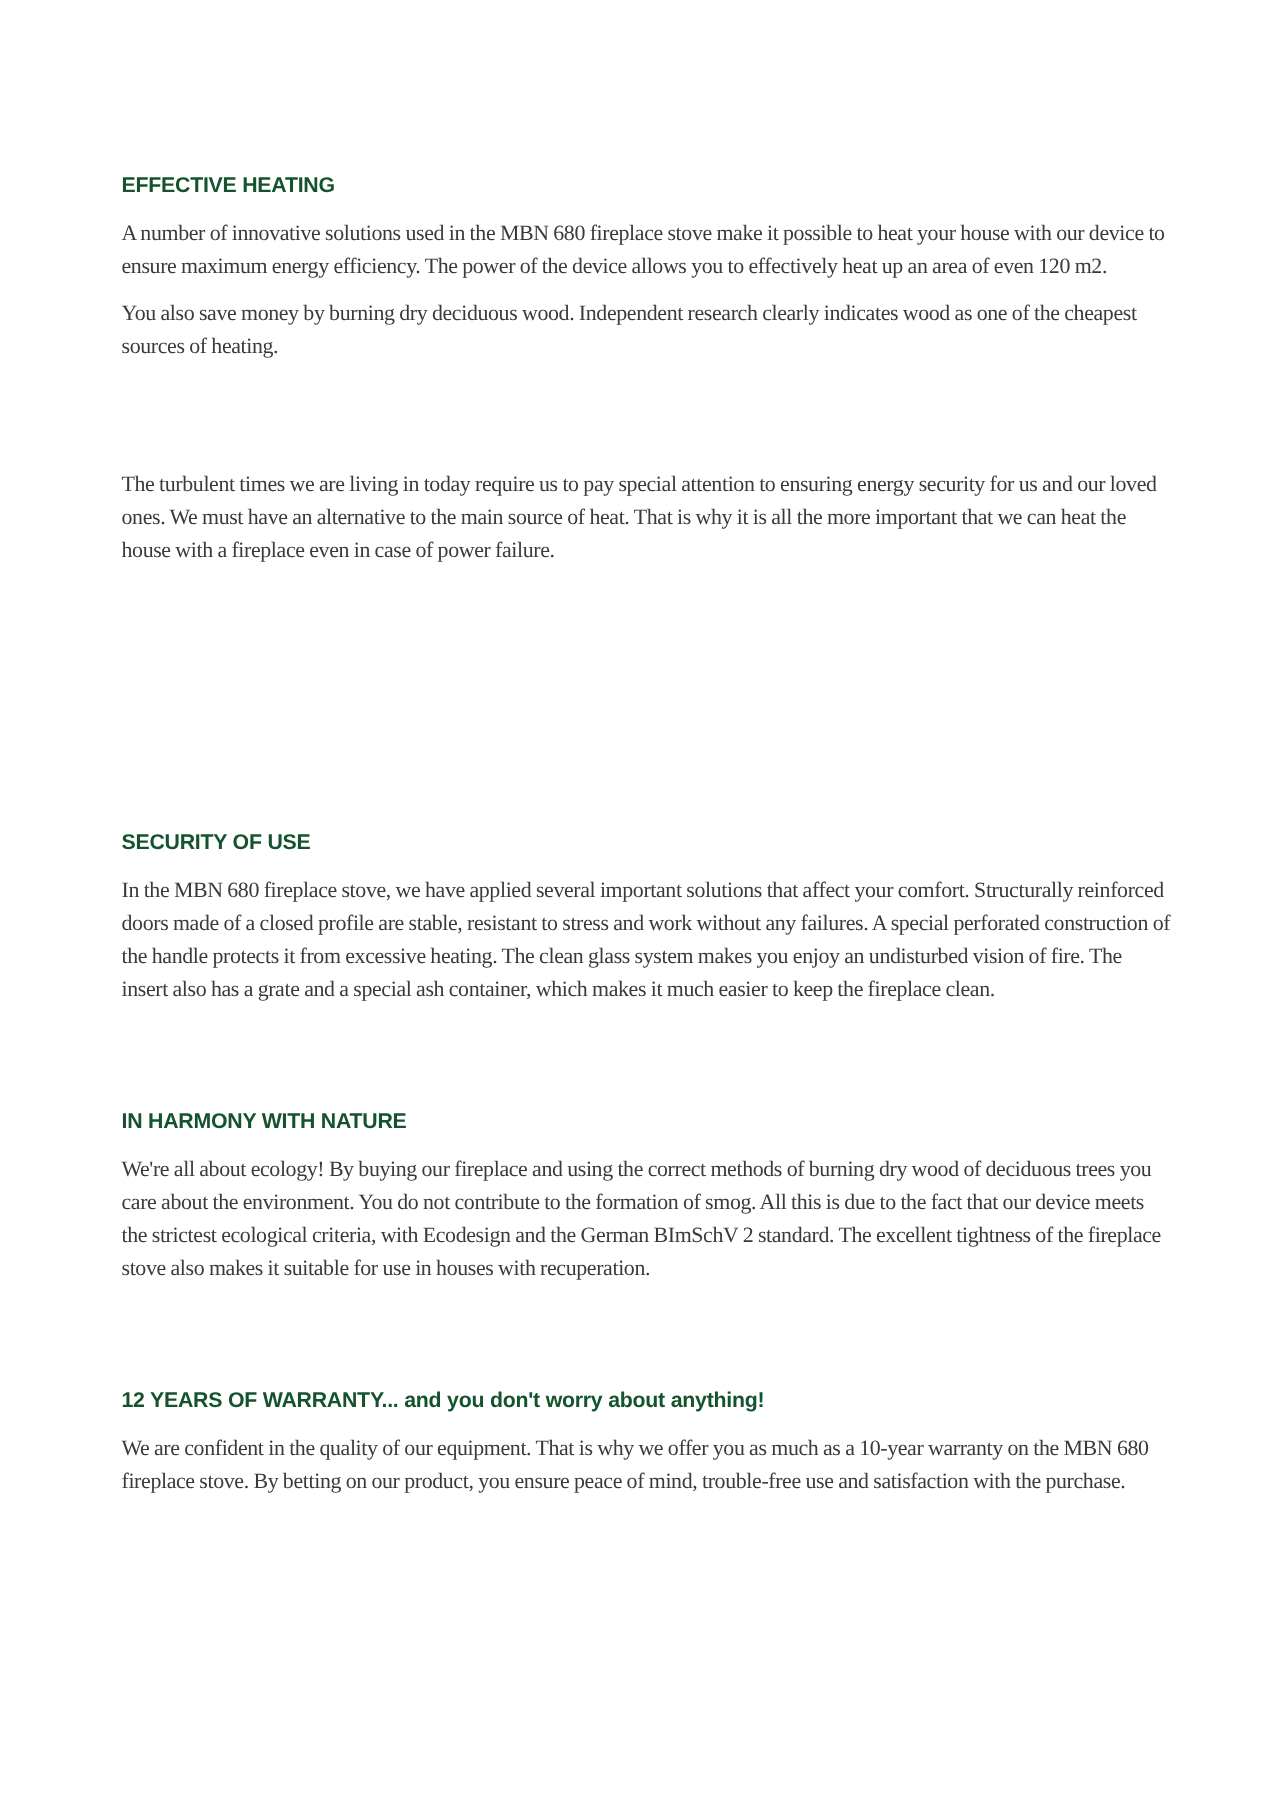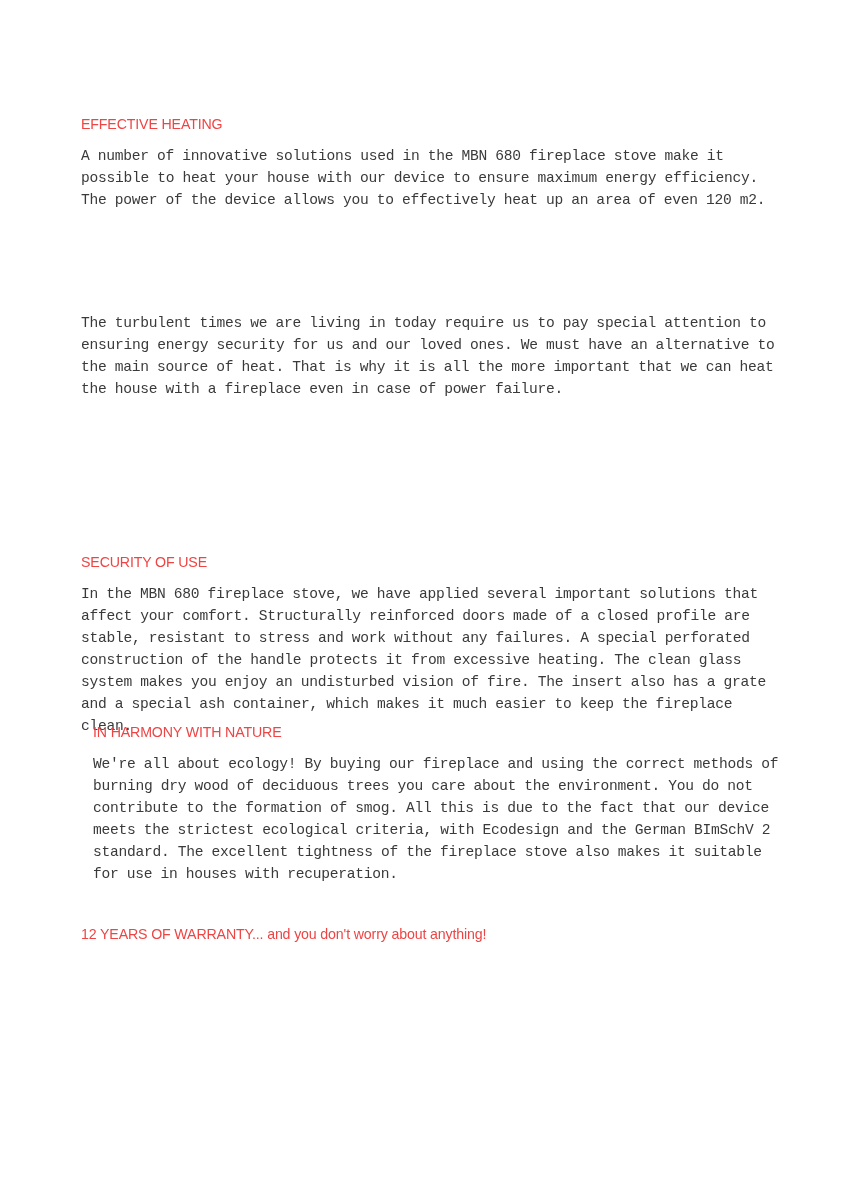--- a/index.html
+++ b/index.html
@@ -18,64 +18,66 @@
       position: absolute;
       left: 81px;
       top: 115px;
       width: 700px;
     }
     .section {
       margin: 0 0 45px 0;
     }
     .heading {
       font-family: "Liberation Sans", sans-serif;
-      font-weight: normal;
+      font-weight: bold;
       font-size: 14.2px;
-      color: #ef4444;
+      color: #14532d;
       line-height: 18px;
       margin: 0 0 12px 0;
       letter-spacing: -0.15px;
     }
     .para {
-      font-family: Liberation Mono, monospace;
+      font-family: Liberation Serif, serif;
       font-size: 14.6px;
       color: #3a3a3a;
       line-height: 22px;
       margin: 0 0 9px 0;
       letter-spacing: -0.25px;
       word-spacing: -0.3px;
     }
     .s1 { position: absolute; top: 0; }
     .s2 { position: absolute; top: 197px; }
     .s3 { position: absolute; top: 438px; }
-    .s4 { position: absolute; top: 608px; margin-left: 12px; }
+    .s4 { position: absolute; top: 624px; }
     .s5 { position: absolute; top: 810px; }
     .sec-abs { width: 700px; left: 0; }
   </style>
 </head>
 <body>
 
 <div class="page">
 
   <section class="section sec-abs s1">
     <h2 class="heading">EFFECTIVE HEATING</h2>
     <p class="para">A number of innovative solutions used in the MBN 680 fireplace stove make it possible to heat your house with our device to ensure maximum energy efficiency. The power of the device allows you to effectively heat up an area of even 120 m2.</p>
+    <p class="para">You also save money by burning dry deciduous wood. Independent research clearly indicates wood as one of the cheapest sources of heating.</p>
   </section>
 
   <section class="section sec-abs s2">
     <p class="para">The turbulent times we are living in today require us to pay special attention to ensuring energy security for us and our loved ones. We must have an alternative to the main source of heat. That is why it is all the more important that we can heat the house with a fireplace even in case of power failure.</p>
   </section>
 
   <section class="section sec-abs s3">
     <h2 class="heading">SECURITY OF USE</h2>
     <p class="para">In the MBN 680 fireplace stove, we have applied several important solutions that affect your comfort. Structurally reinforced doors made of a closed profile are stable, resistant to stress and work without any failures. A special perforated construction of the handle protects it from excessive heating. The clean glass system makes you enjoy an undisturbed vision of fire. The insert also has a grate and a special ash container, which makes it much easier to keep the fireplace clean.</p>
   </section>
 
   <section class="section sec-abs s4">
     <h2 class="heading">IN HARMONY WITH NATURE</h2>
     <p class="para">We're all about ecology! By buying our fireplace and using the correct methods of burning dry wood of deciduous trees you care about the environment. You do not contribute to the formation of smog. All this is due to the fact that our device meets the strictest ecological criteria, with Ecodesign and the German BImSchV 2 standard. The excellent tightness of the fireplace stove also makes it suitable for use in houses with recuperation.</p>
   </section>
 
   <section class="section sec-abs s5">
     <h2 class="heading">12 YEARS OF WARRANTY... and you don't worry about anything!</h2>
+    <p class="para">We are confident in the quality of our equipment. That is why we offer you as much as a 10-year warranty on the MBN 680 fireplace stove. By betting on our product, you ensure peace of mind, trouble-free use and satisfaction with the purchase.</p>
   </section>
 
 </div>
 
 </body></html>

